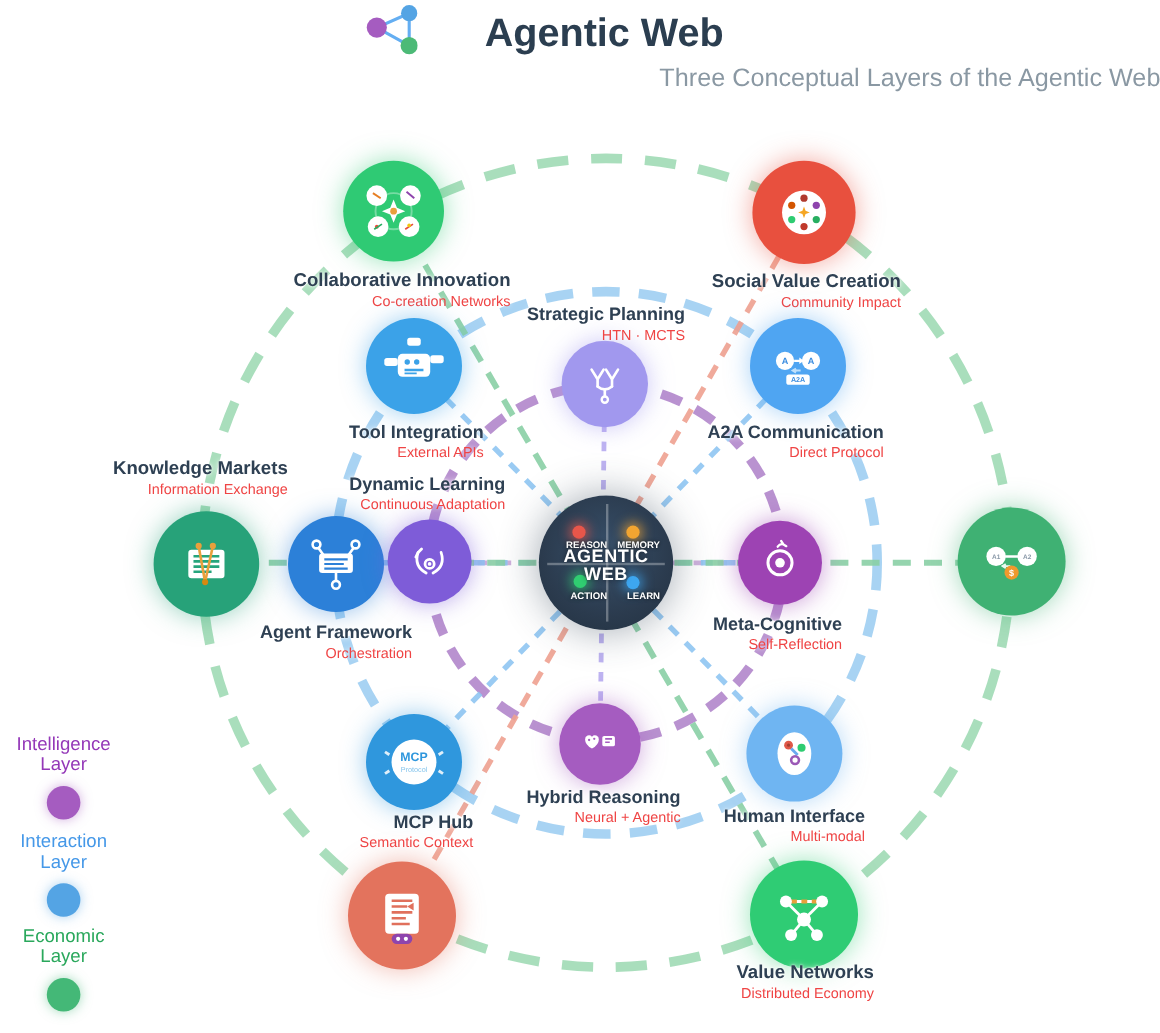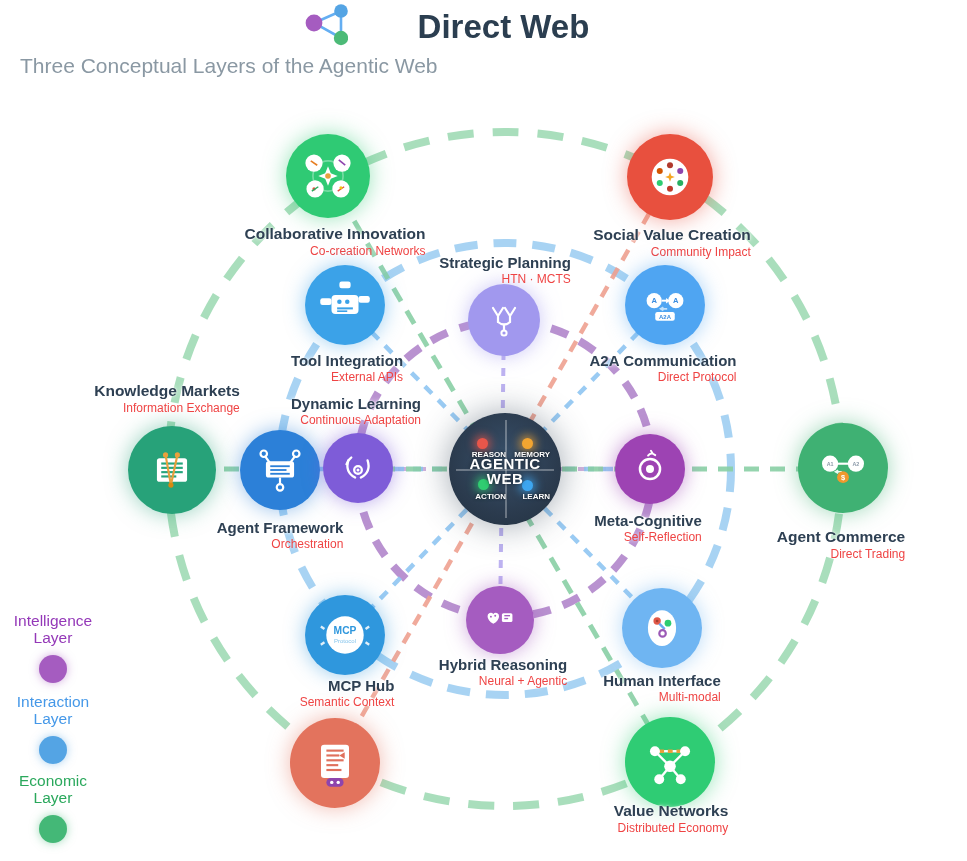--- a/index.html
+++ b/index.html
@@ -11,21 +11,21 @@
   .ring-b{stroke:#92c8f0;stroke-width:8;stroke-dasharray:23 16;opacity:.8;}
   .ring-p{stroke:#ad7fc8;stroke-width:8;stroke-dasharray:18 13;opacity:.85;}
   .sp-green{stroke:#8ad0a6;stroke-width:5;stroke-dasharray:15 11;opacity:.9;}
   .sp-salmon{stroke:#efa191;stroke-width:4.5;stroke-dasharray:12 9;opacity:.9;}
   .sp-blue{stroke:#90c6f2;stroke-width:4.5;stroke-dasharray:10 9;opacity:.9;}
   .sp-lav{stroke:#b7abf0;stroke-width:4;stroke-dasharray:8 8;opacity:.9;}
   .sp-purp{stroke:#b07fc8;stroke-width:4;stroke-dasharray:8 12;opacity:.6;}
   .page-title{position:absolute;left:0;top:8px;width:100%;padding-left:40px;box-sizing:border-box;
       text-align:center;font-size:33px;font-weight:bold;color:#2b3e50;}
   .page-sub{position:absolute;left:0;top:54px;width:100%;padding-left:20px;box-sizing:border-box;
-      text-align:left;font-size:21px;color:#8a98a3;}
+      text-align:right;font-size:21px;color:#8a98a3;}
   .node{position:absolute;border-radius:50%;display:flex;align-items:center;justify-content:center;}
   .nlabel{position:absolute;transform:translateX(-50%);text-align:right;white-space:nowrap;}
   .nt{font-weight:bold;font-size:15px;color:#2e4053;text-shadow:0 0 5px #fff,0 0 2px #fff;}
   .nt.big{font-size:15.5px;}
   .nsub{font-size:12px;color:#ef4444;margin-top:1px;text-shadow:0 0 4px #fff;}
   .center-node{position:absolute;left:449px;top:413px;width:112px;height:112px;border-radius:50%;
       background:radial-gradient(circle at 50% 42%,#38506a 0%,#2b3b4e 62%,#223140 100%);
       box-shadow:0 0 34px rgba(44,62,80,.45);}
   .cross-h{position:absolute;left:6%;right:6%;top:50%;height:2px;background:rgba(255,255,255,.30);}
   .cross-v{position:absolute;top:6%;bottom:6%;left:50%;width:2px;background:rgba(255,255,255,.30);}
@@ -63,21 +63,21 @@
     <line x1="665" y1="305" x2="345" y2="635" class="sp-blue"></line>
     <line x1="504" y1="320" x2="500" y2="620" class="sp-lav"></line>
   </svg>
 
   <svg viewBox="0 0 62 52" style="position:absolute;left:286px;top:0;width:62px;height:52px;">
     <path d="M28,23 L55,11 L55,38 Z" fill="none" stroke="#64aef2" stroke-width="2.6"></path>
     <circle cx="28" cy="23" r="8.4" fill="#a55cc0"></circle>
     <circle cx="55" cy="11" r="6.8" fill="#54a4e4"></circle>
     <circle cx="55" cy="38" r="7.2" fill="#4cba77"></circle>
   </svg>
-  <div class="page-title">Direct Web</div>
+  <div class="page-title">Agentic Web</div>
   <div class="page-sub">Three Conceptual Layers of the Agentic Web</div>
 
   <div class="leg" style="top:612px">
     <div class="leg-t" style="color:#9438b8">Intelligence Layer</div>
     <div class="leg-dot" style="background:#a55cc0;box-shadow:0 0 10px rgba(165,92,192,.5)"></div>
   </div>
   <div class="leg" style="top:693px">
     <div class="leg-t" style="color:#4598e8">Interaction Layer</div>
     <div class="leg-dot" style="background:#54a4e4;box-shadow:0 0 10px rgba(84,164,228,.5)"></div>
   </div>
@@ -153,24 +153,20 @@
       <line x1="-5" y1="-4" x2="5" y2="-4" stroke="#fff" stroke-width="2"></line>
       <circle cx="-12" cy="-4" r="7.5" fill="#fff"></circle>
         <circle cx="12" cy="-4" r="7.5" fill="#fff"></circle>
       <text x="-12" y="-2" class="tc-gray">A1</text>
       <text x="12" y="-2" class="tc-gray">A2</text>
       <path d="M-1,3.5 L-6,3.5 M-4.5,2 L-7,3.5 L-4.5,5" stroke="#eafaf1" stroke-width="1.5" fill="none"></path>
       <circle cx="0" cy="8.5" r="5.5" fill="#f0992d"></circle>
       <text x="0" y="11" class="tc-coin">$</text>
     </svg>
   </div>
-  <div class="nlabel" style="left:841px;top:528px">
-    <div class="nt big">Agent Commerce</div>
-    <div class="nsub">Direct Trading</div>
-  </div>
 
   <div class="node" style="left:290px;top:718px;width:90px;height:90px;background:#e3735d;box-shadow:0 0 22px rgba(227,115,93,.5)">
     <svg viewBox="-26 -26 52 52" width="56" height="56">
       <rect x="-13" y="-17" width="26" height="31" rx="3" fill="#fff"></rect>
       <g stroke="#e0705c" stroke-width="2">
         <line x1="-8" y1="-11.5" x2="8" y2="-11.5"></line>
           <line x1="-8" y1="-7" x2="4" y2="-7"></line>
         <line x1="-8" y1="-2.5" x2="8" y2="-2.5"></line>
           <line x1="-8" y1="2" x2="3" y2="2"></line>
         <line x1="-8" y1="6.5" x2="6" y2="6.5"></line>

